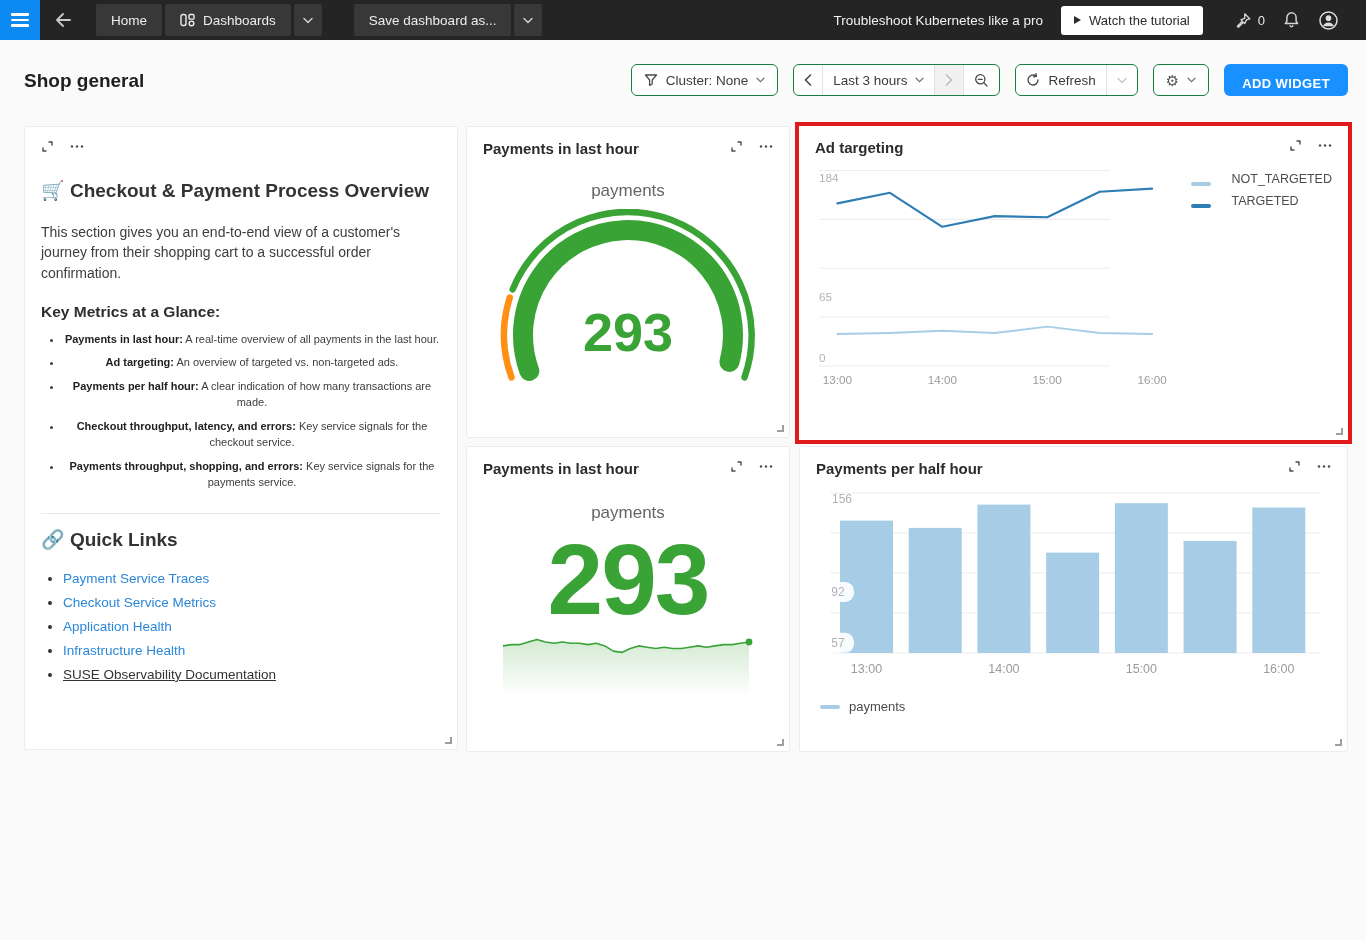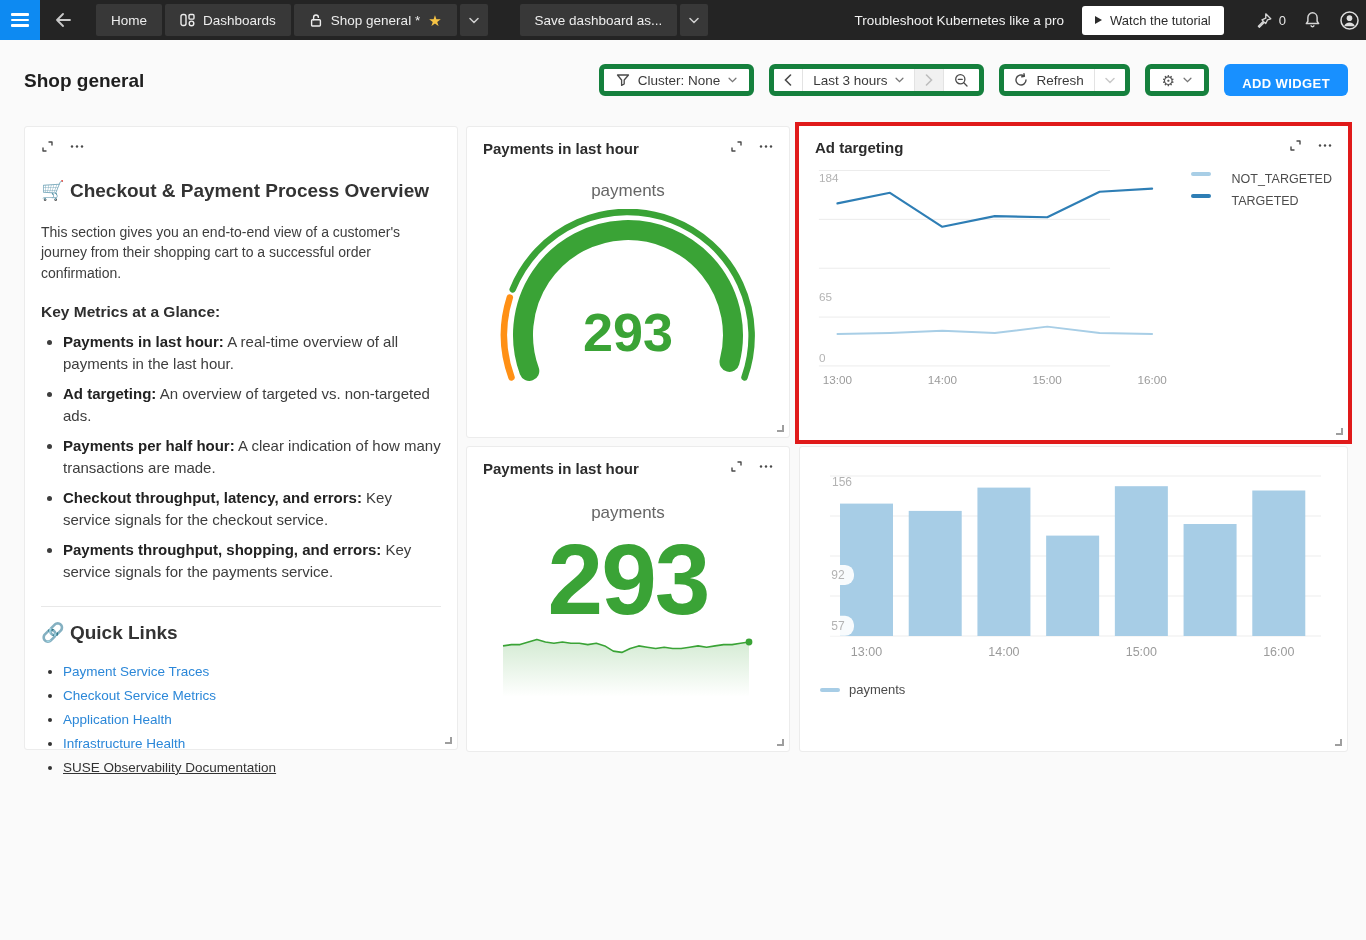--- a/index.html
+++ b/index.html
@@ -11,72 +11,72 @@
   .topbar { position:absolute; top:0; left:0; width:100%; height:40px; background:#242424; display:flex; align-items:center; }
   .burger { width:40px; height:40px; background:#0d8af2; display:flex; flex-direction:column; justify-content:center; align-items:center; gap:3px; cursor:pointer; }
   .burger i { display:block; width:18px; height:2.5px; background:#fff; border-radius:1px; }
   .back-btn { width:46px; height:40px; display:flex; align-items:center; justify-content:center; color:#c9c9c9; font-size:17px; }
   .tabs { display:flex; gap:3px; margin-left:10px; align-items:center; }
   .tb-btn { height:32px; background:#383838; border-radius:2px; color:#ededed; font-size:13.5px; display:flex; align-items:center; gap:8px; padding:12px 15px; cursor:pointer; white-space:nowrap; }
   .tb-btn.sq { padding:0 9px; }
   .tb-btn svg { display:block; }
   .star { color:#f6c344; font-size:15px; line-height:1; }
   .saveas { margin-left:32px; display:flex; gap:3px; }
-  .tb-right { margin-left:auto; display:flex; align-items:center; gap:18px; padding-right:6px; }
+  .tb-right { margin-left:auto; display:flex; align-items:center; gap:18px; padding-right:27px; }
   .promo-text { color:#f2f2f2; font-size:13.5px; }
   .watch-btn { background:#fff; color:#2b2b2b; font-size:13px; height:29px; border-radius:3px; display:flex; align-items:center; gap:8px; padding:0 13px; cursor:pointer; margin-right:14px; }
   .watch-btn .ply { width:0; height:0; border-left:7px solid #2b2b2b; border-top:4.5px solid transparent; border-bottom:4.5px solid transparent; }
   .pin-wrap { display:flex; align-items:center; gap:6px; color:#e6e6e6; font-size:13px; cursor:pointer; }
   .icon-btn { display:flex; align-items:center; cursor:pointer; }
 
   
   .page-head { position:absolute; top:40px; left:0; width:100%; height:80px; background:#fafafa; }
   .page-title { position:absolute; left:24px; top:30px; font-size:19px; font-weight:700; color:#1e1e1e; }
   .toolbar { position:absolute; right:18px; top:24px; display:flex; gap:15px; align-items:center; }
-  .tool-btn, .tool-group { height:32px; background:#fff; border:5px solid #15803d; border-radius:6px; display:flex; align-items:center; font-size:13.5px; color:#3a3a3a; }
+  .tool-btn, .tool-group { height:32px; background:#fff; border:1px solid #15803d; border-radius:6px; display:flex; align-items:center; font-size:13.5px; color:#3a3a3a; }
   .tool-btn { padding:0 12px; gap:8px; cursor:pointer; }
   .tool-group .seg { height:100%; display:flex; align-items:center; padding:0 10px; gap:8px; cursor:pointer; border-left:1px solid #e3e3e3; }
   .tool-group .seg:first-child { border-left:none; }
   .tool-group .seg.disabled { background:#f1f1f1; color:#bbb; }
   .add-widget { height:32px; background:#1890ff; color:#fff; border:none; border-radius:6px; font-size:13px; font-weight:700; letter-spacing:.4px; padding:12px 18px; cursor:pointer; font-family:inherit; }
 
   
   .card { position:absolute; background:#fff; border:1px solid #ececec; border-radius:3px; padding:13px 16px; }
   .card-head { display:flex; align-items:flex-start; }
   .card-title { font-size:15px; font-weight:600; color:#2c2c2c; flex:1; }
   .head-icons { display:flex; gap:16px; align-items:center; color:#4a4a4a; }
   .resize-handle { position:absolute; right:5px; bottom:5px; width:7px; height:7px; border-right:2px solid #9e9e9e; border-bottom:2px solid #9e9e9e; }
 
   
   .md-body { padding-top:14px; color:#404040; }
   .md-h2 { font-size:19px; font-weight:700; color:#333; margin:12px 0 20px; }
   .md-p { font-size:14px; line-height:1.45; margin-bottom:16px; color:#3d3d3d; }
   .md-h3 { font-size:15.5px; font-weight:700; color:#2e2e2e; margin:20px 0 10px; }
   .md-ul { list-style:disc; padding-left:22px; }
-  .md-ul li { font-size:15px; line-height:1.5; margin-bottom:7px; color:#3d3d3d; }
+  .md-ul li { font-size:11px; line-height:1.5; margin-bottom:7px; color:#3d3d3d;text-align:center; }
   .md-ul li strong { color:#222; }
   .md-hr { border:none; border-top:1px solid #e8e8e8; margin:22px 0 14px; }
   .links-ul { list-style:disc; padding-left:22px; }
   .links-ul li { font-size:13.5px; margin-bottom:9px; color:#333; }
   .lnk { color:#2b87d8; cursor:pointer; }
   .lnk-dark { color:#333; text-decoration:underline; cursor:pointer; }
 
   
   .metric-label { text-align:center; font-size:17px; color:#666; }
   .gauge-box { position:relative; width:280px; margin:8px auto 0; }
   .gauge-value { position:absolute; left:0; top:92px; width:100%; text-align:center; font-size:54px; font-weight:700; color:#3aa336; }
   .stat-value { text-align:center; font-size:100px; font-weight:700; color:#3aa336; line-height:1; margin-top:6px; letter-spacing:-2px; }
   .spark-box { width:258px; margin:4px auto 0; }
 
   
   .hl-wrap { position:absolute; border:4px solid #e01a1a; }
   .hl-wrap .card { position:relative; left:0; top:0; width:100%; height:100%; border:none; }
   .chart-row { display:flex; }
   .legend-col { padding-top:16px; padding-left:14px; }
-  .legend-row { display:flex; align-items:flex-start; gap:21px; margin-bottom:8px; }
+  .legend-row { display:flex; align-items:flex-end; gap:21px; margin-bottom:8px; }
   .legend-swatch { width:20px; height:4px; border-radius:2px; }
   .legend-label { font-size:12.5px; color:#4c4c4c; }
   .bar-legend { display:flex; align-items:center; gap:9px; margin-top:10px; margin-left:4px; }
 
   svg text { font-family:"Liberation Sans","DejaVu Sans",sans-serif; }
 </style>
 </head>
 <body>
 
 <div id="app">
@@ -99,28 +99,20 @@
       <div class="tb-btn">
         <span>Home</span>
       </div>
       <div class="tb-btn">
         <svg width="15" height="14" viewBox="0 0 15 14">
           <rect x="1" y="1.5" width="5" height="11" rx="2" fill="none" stroke="#ededed" stroke-width="1.4"></rect>
           <rect x="9" y="1.5" width="5" height="4.6" rx="1.2" fill="none" stroke="#ededed" stroke-width="1.4"></rect>
           <circle cx="11.5" cy="10.4" r="2.3" fill="none" stroke="#ededed" stroke-width="1.4"></circle>
         </svg>
         <span>Dashboards</span>
-      </div>
-      <div class="tb-btn">
-        <svg width="14" height="15" viewBox="0 0 14 15">
-          <rect x="2.6" y="6.8" width="8.8" height="6.2" rx="1" fill="none" stroke="#ededed" stroke-width="1.4"></rect>
-          <path d="M4.6 6.8V4.4a2.4 2.4 0 0 1 4.8 0" fill="none" stroke="#ededed" stroke-width="1.4" stroke-linecap="round"></path>
-        </svg>
-        <span>Shop general *</span>
-        <span class="star">★</span>
       </div>
       <div class="tb-btn sq">
         <svg width="10" height="7" viewBox="0 0 10 7">
             <path d="M1 1.5 5 5.5 9 1.5" stroke="#cfcfcf" stroke-width="1.5" fill="none" stroke-linecap="round"></path>
           </svg>
       </div>
     </div>
 
     <div class="saveas">
       <div class="tb-btn">
@@ -362,20 +354,33 @@
           </defs>
           <path d="M4.0,12.9 L12.5,11.6 L21.0,11.6 L29.4,9.0 L37.9,6.4 L46.4,9.0 L54.9,10.3 L63.4,9.0 L71.9,10.3 L80.3,10.3 L88.8,11.6 L97.3,10.3 L105.8,12.9 L114.3,18.1 L122.8,19.4 L131.2,15.5 L139.7,12.9 L148.2,14.2 L156.7,15.5 L165.2,14.2 L173.7,15.5 L182.1,15.5 L190.6,14.2 L199.1,12.9 L207.6,14.2 L216.1,12.9 L224.6,11.6 L233.0,11.6 L241.5,10.3 L250.0,9.0 L250.0 64 L4 64 Z" fill="url(#sparkfill)"></path>
           <polyline points="4.0,12.9 12.5,11.6 21.0,11.6 29.4,9.0 37.9,6.4 46.4,9.0 54.9,10.3 63.4,9.0 71.9,10.3 80.3,10.3 88.8,11.6 97.3,10.3 105.8,12.9 114.3,18.1 122.8,19.4 131.2,15.5 139.7,12.9 148.2,14.2 156.7,15.5 165.2,14.2 173.7,15.5 182.1,15.5 190.6,14.2 199.1,12.9 207.6,14.2 216.1,12.9 224.6,11.6 233.0,11.6 241.5,10.3 250.0,9.0" fill="none" stroke="#3aa336" stroke-width="1.6" stroke-linejoin="round"></polyline>
           <circle cx="250" cy="9" r="3.4" fill="#3aa336"></circle>
         </svg>
     </div>
     <div class="resize-handle"></div>
   </div>
 
   <div class="card" style="left:799px;top:446px;width:549px;height:306px;">
+    <div class="card-head">
+      <div class="card-title">Payments per half hour</div>
+      <div class="head-icons">
+        <svg width="13" height="13" viewBox="0 0 13 13">
+            <path d="M8 2h3v3M5 11H2V8" fill="none" stroke="#4a4a4a" stroke-width="1.4" stroke-linecap="round" stroke-linejoin="round"></path>
+          </svg>
+        <svg width="14" height="13" viewBox="0 0 14 13">
+            <circle cx="2" cy="6.5" r="1.2" fill="#4a4a4a"></circle>
+            <circle cx="7" cy="6.5" r="1.2" fill="#4a4a4a"></circle>
+            <circle cx="12" cy="6.5" r="1.2" fill="#4a4a4a"></circle>
+          </svg>
+      </div>
+    </div>
     <svg id="bar-svg" width="517" height="200" viewBox="0 0 517 200" style="margin-top:8px;">
         <line x1="14" y1="8" x2="505" y2="8" stroke="#ededed" stroke-width="1"></line>
         <line x1="14" y1="48" x2="505" y2="48" stroke="#ededed" stroke-width="1"></line>
         <line x1="14" y1="88" x2="505" y2="88" stroke="#ededed" stroke-width="1"></line>
         <line x1="14" y1="128" x2="505" y2="128" stroke="#ededed" stroke-width="1"></line>
         <line x1="14" y1="168" x2="505" y2="168" stroke="#ededed" stroke-width="1"></line>
         <rect x="24" y="35.6" width="53" height="132.4" fill="#a7cde6"></rect>
         <rect x="92.71428571428571" y="42.9" width="53" height="125.1" fill="#a7cde6"></rect>
         <rect x="161.42857142857142" y="19.6" width="53" height="148.4" fill="#a7cde6"></rect>
         <rect x="230.1428571428571" y="67.6" width="53" height="100.4" fill="#a7cde6"></rect>

